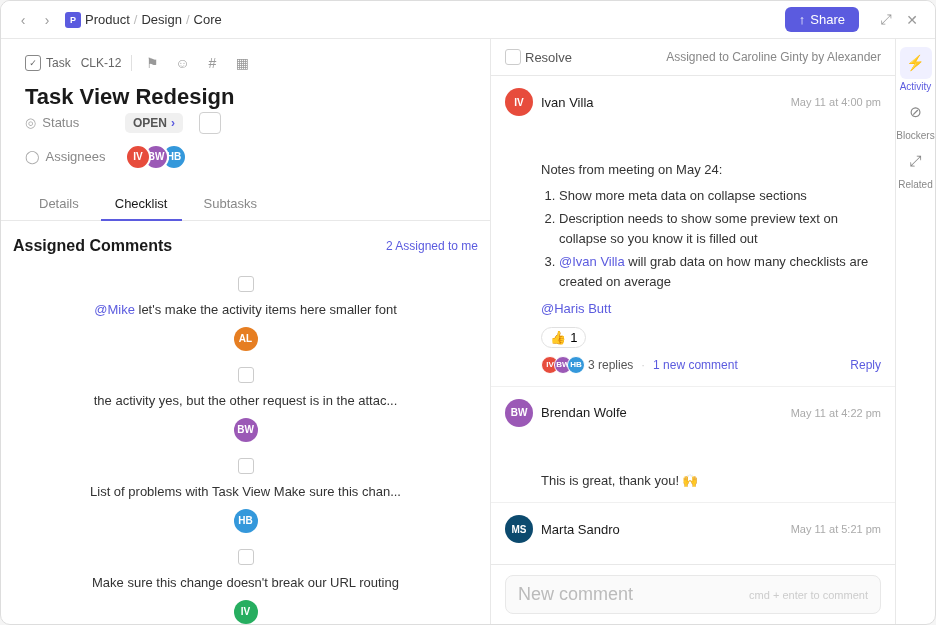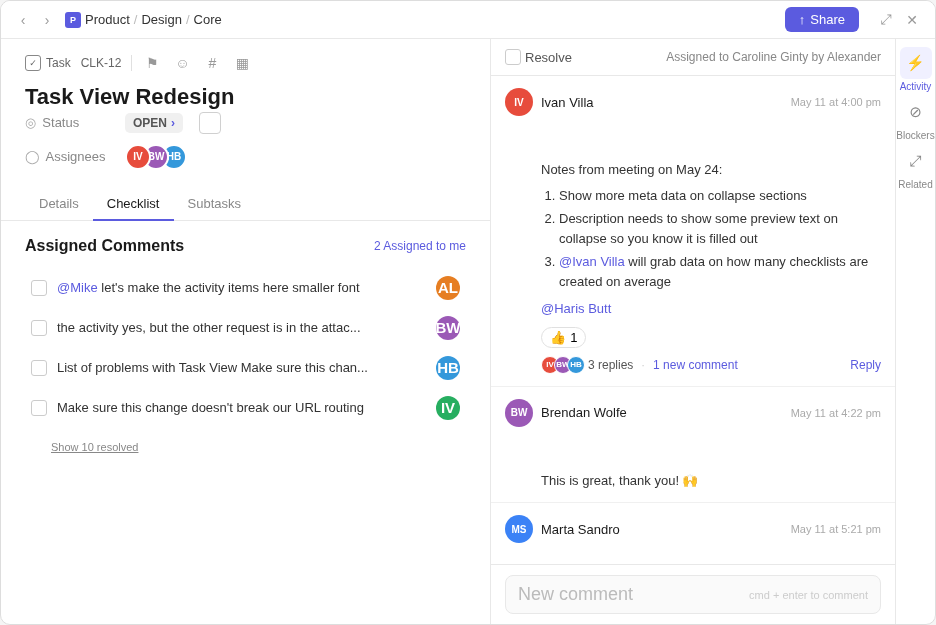--- a/index.html
+++ b/index.html
@@ -179,41 +179,41 @@
       border: 2px solid #fff;
       margin-right: -8px;
       font-size: 10px;
       display: flex; align-items: center; justify-content: center;
       font-weight: 600;
       color: white;
     }
     
     .tabs {
       display: flex;
-      gap: 0;
+      gap: 8px;
       padding: 0 24px;
       border-bottom: 1px solid #e8e8e8;
       margin-top: 8px;
     }
     .tab {
       padding: 8px 14px;
       font-size: 13px;
       color: #888;
       cursor: pointer;
       border-bottom: 2px solid transparent;
       margin-bottom: -1px;
     }
     .tab.active {
       color: #1a1a1a;
       border-bottom: 2px solid #5b5bdf;
       font-weight: 500;
     }
     
     .checklist-content {
-      padding: 16px 24px;
+      padding: 16px 12px;
       overflow-y: auto;
       flex: 1;
     }
     .section-header {
       display: flex;
       align-items: center;
       justify-content: space-between;
       margin-bottom: 14px;
     }
     .section-title {
@@ -227,38 +227,39 @@
       cursor: pointer;
     }
     .checklist-items { display: flex; flex-direction: column; gap: 2px; }
     .checklist-item {
       display: flex;
       align-items: center;
       gap: 10px;
       padding: 7px 6px;
       border-radius: 6px;
       cursor: pointer;
+      flex-direction: column;
     }
     .check-box {
       width: 16px; height: 16px;
       border: 1.5px solid #ccc;
       border-radius: 3px;
       flex-shrink: 0;
       background: white;
     }
     .checklist-text {
       flex: 1;
       font-size: 13px;
       color: #333;
     }
     .checklist-text .mention { color: #5b5bdf; }
     .item-avatar {
       width: 24px; height: 24px;
       border-radius: 50%;
-      font-size: 15px;
+      font-size: 10px;
       display: flex; align-items: center; justify-content: center;
       font-weight: 600;
       color: white;
       flex-shrink: 0;
     }
     .show-resolved {
       margin-top: 14px;
       color: #888;
       font-size: 11px;
       cursor: pointer;
@@ -583,21 +584,21 @@
             <div class="comment-spacer"></div>
             <span class="comment-time">May 11 at 4:22 pm</span>
           </div>
           <div class="comment-body">
             <span>This is great, thank you! 🙌</span>
           </div>
         </div>
 
         <div class="comment">
           <div class="comment-header">
-            <div class="comment-avatar" style="background:#3b82f6">MS</div>
+            <div class="comment-avatar" style="background:#0c4a6e">MS</div>
             <span class="comment-author">Marta Sandro</span>
             <div class="comment-spacer"></div>
             <span class="comment-time">May 11 at 5:21 pm</span>
           </div>
           <div class="comment-body">
             <span>Product! 🙌</span>
           </div>
         </div>
       </div>
 

